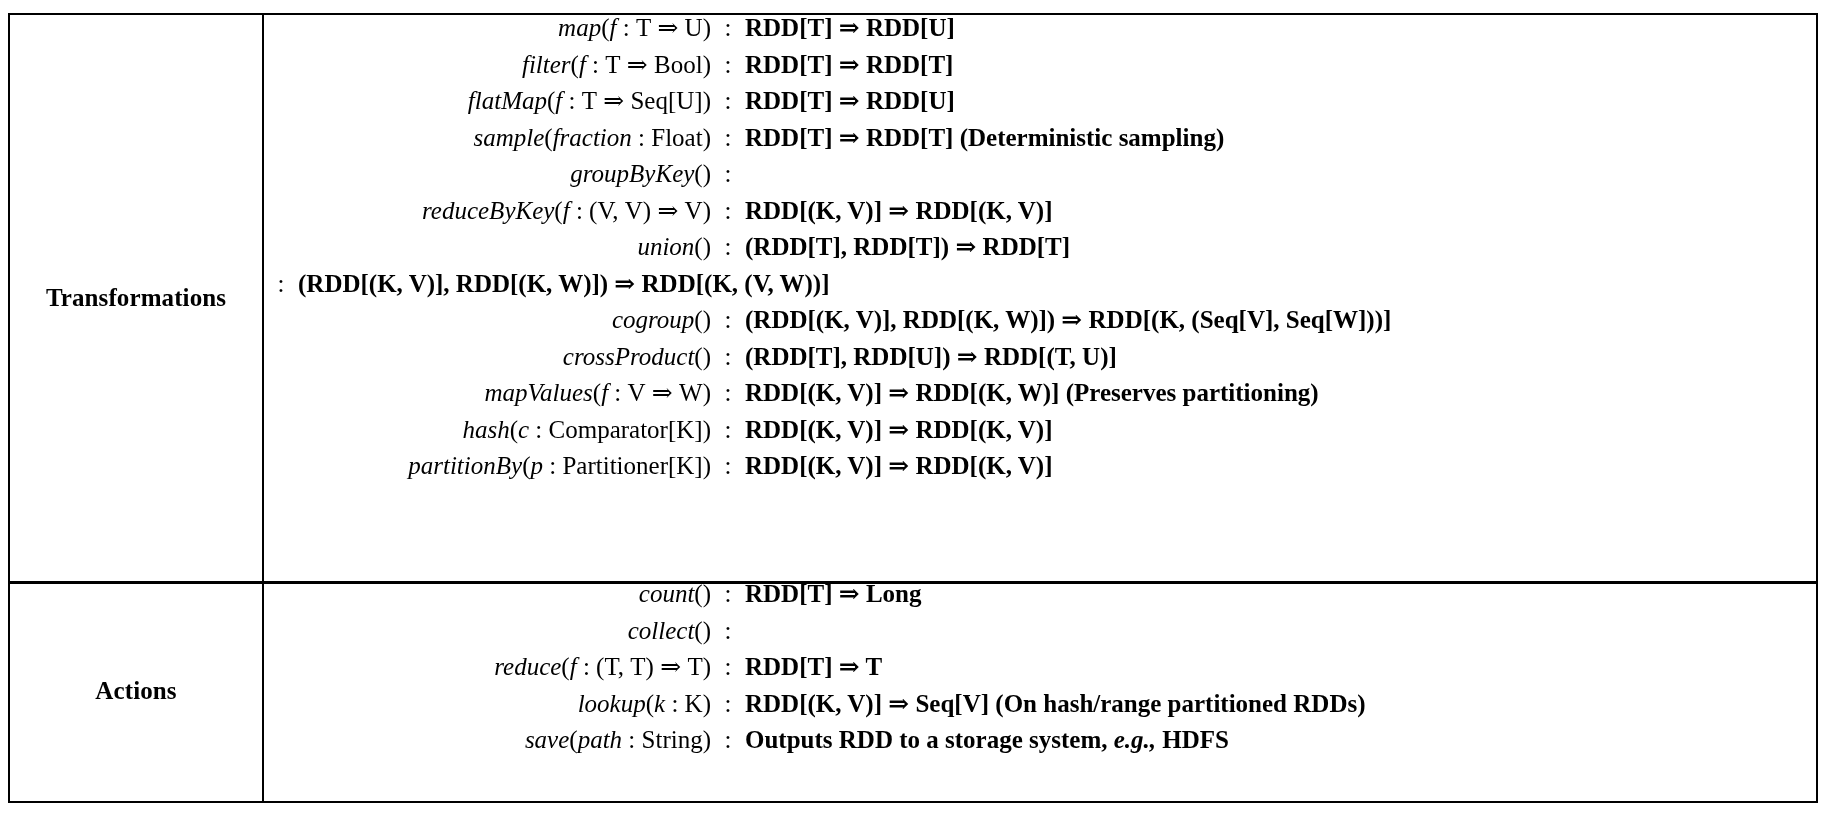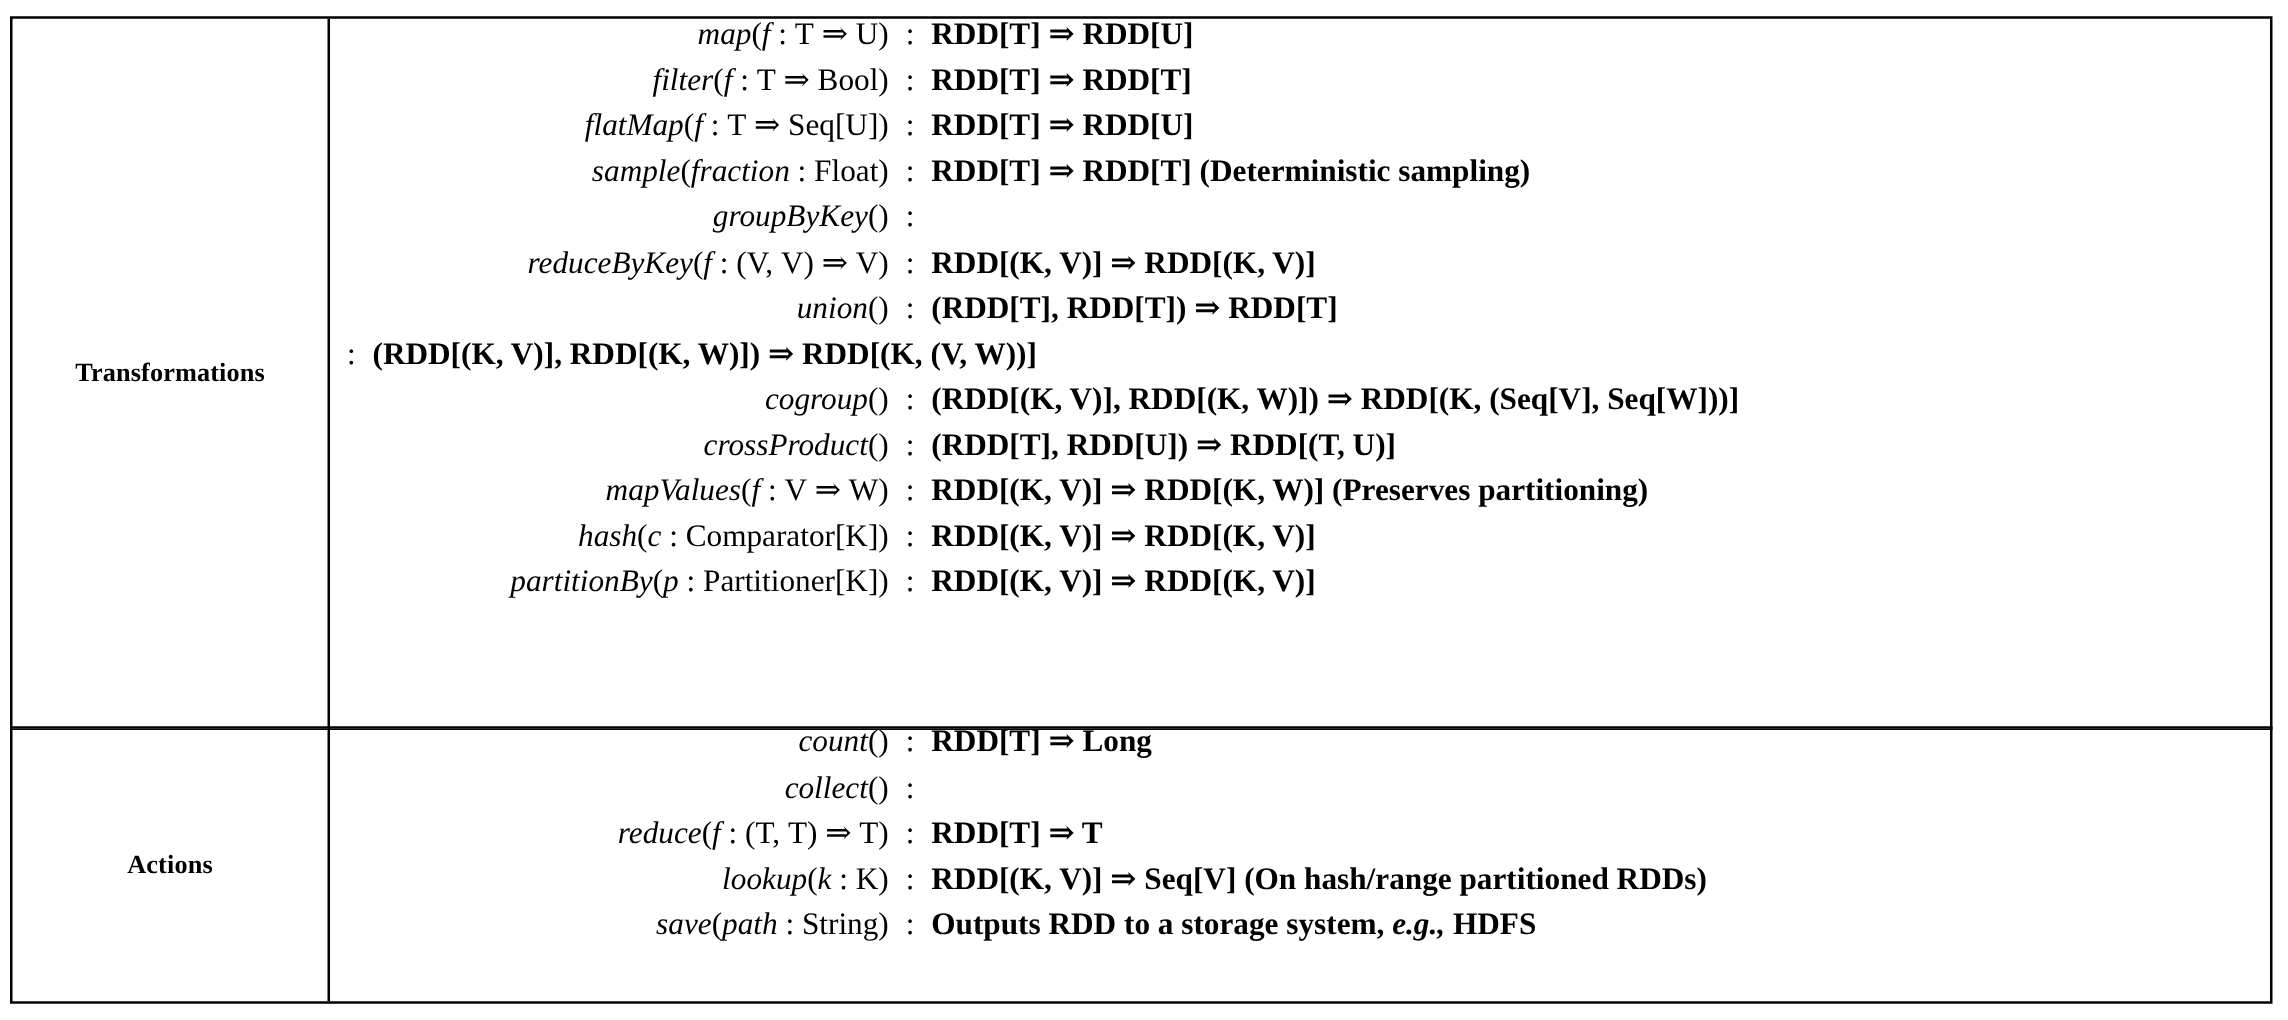--- a/index.html
+++ b/index.html
@@ -59,21 +59,21 @@
 
   .label-cell {
     flex: 0 0 254px;
     width: 254px;
     border-right: 2px solid #000000;
     box-sizing: border-box;
     display: flex;
     align-items: center;
     justify-content: center;
     font-weight: bold;
-    font-size: 21px;
+    font-size: 25px;
     letter-spacing: 0.1px;
   }
 
   .ops-cell {
     flex: 1 1 auto;
     box-sizing: border-box;
     padding: 0;
     display: flex;
     flex-direction: column;
     justify-content: flex-start;

